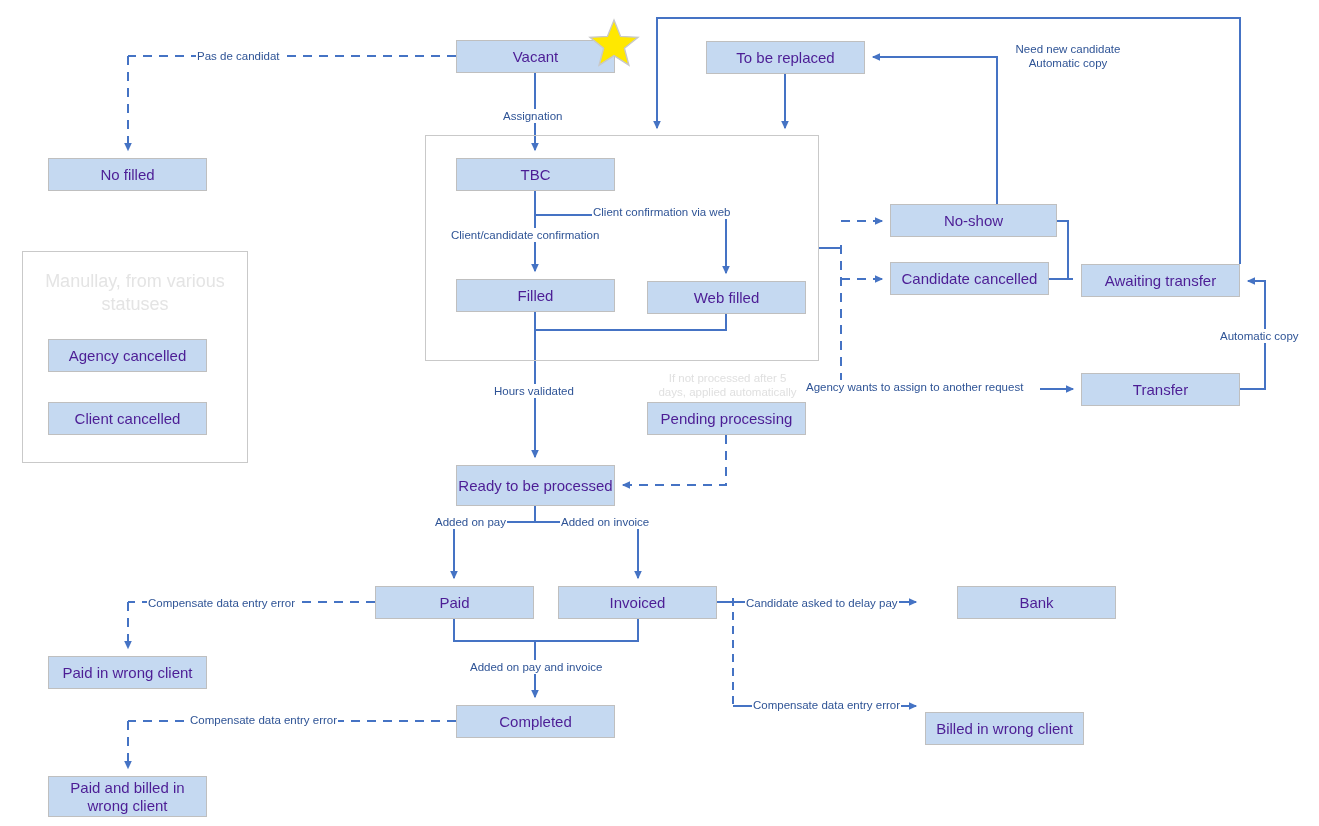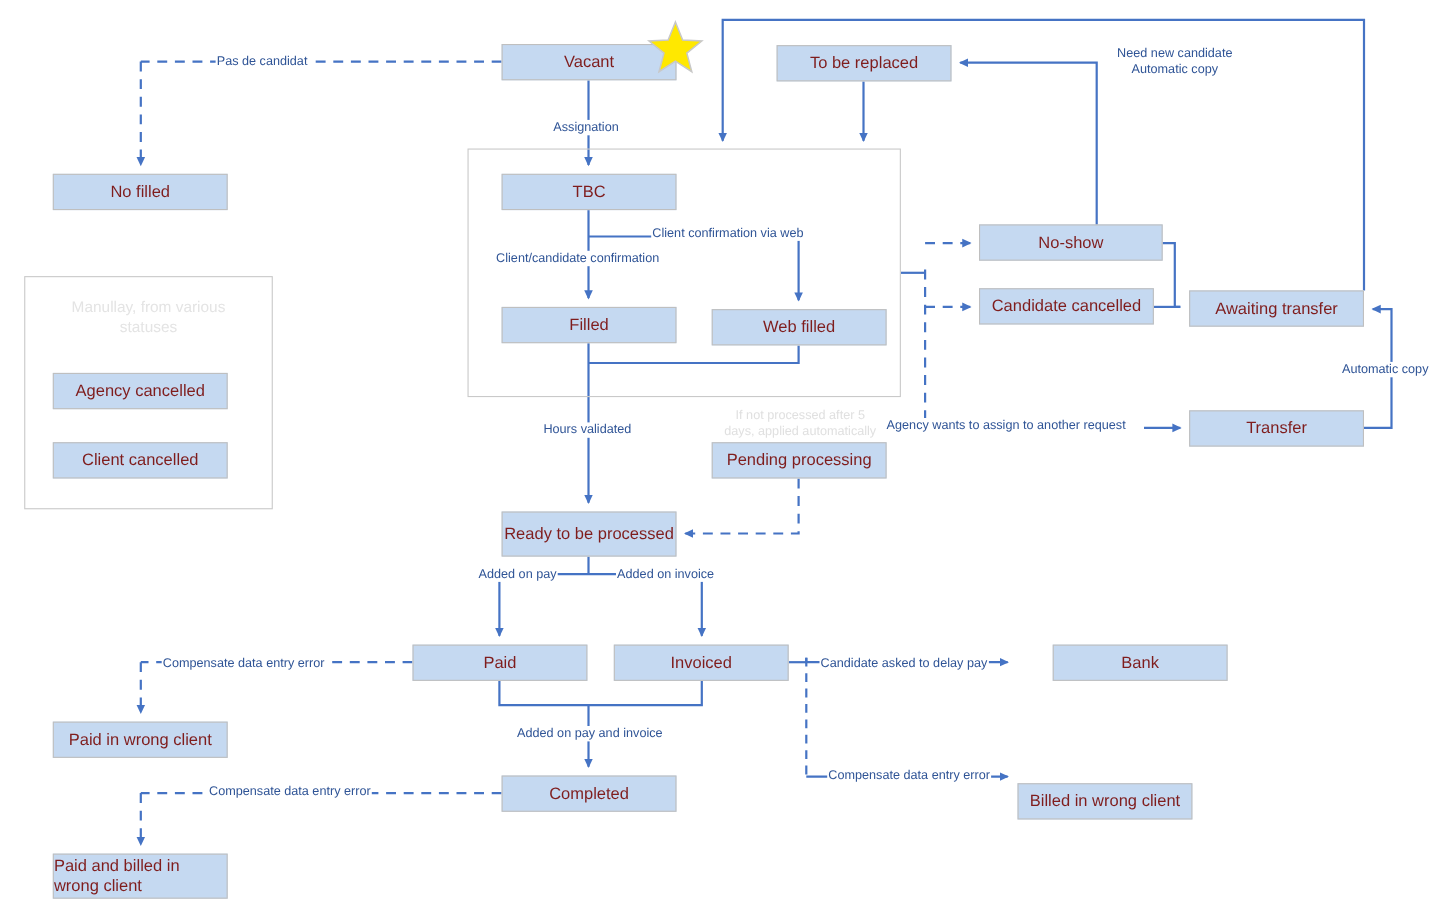--- a/index.html
+++ b/index.html
@@ -5,21 +5,22 @@
   html,body{margin:0;padding:0;background:#ffffff;}
   body{width:1319px;height:826px;overflow:hidden;font-family:"Liberation Sans",sans-serif;}
   #stage{position:relative;width:1319px;height:826px;background:#fff;}
   svg.wires{position:absolute;left:0;top:0;width:1319px;height:826px;overflow:visible;}
   .node{
     position:absolute;
     background:#c5d9f1;
     border:1px solid #bfbfbf;
     box-sizing:border-box;
     display:flex;align-items:center;justify-content:center;
-    color:#7f1d1d;
+    text-align:center;
+    color:#4c1d95;
     font-size:15px;
     line-height:1.18;
     z-index:3;
   }
   .group-box{
     position:absolute;
     border:1px solid #c9c9c9;
     background:transparent;
     box-sizing:border-box;
     z-index:1;
@@ -27,21 +28,21 @@
   .legend-box{
     position:absolute;
     border:1px solid #c9c9c9;
     background:#fff;
     box-sizing:border-box;
     z-index:2;
   }
   .legend-title{
     position:absolute;
     color:#e4e4e4;
-    font-size:14px;
+    font-size:18px;
     line-height:1.3;
     text-align:center;
     z-index:3;
   }
   .edge-label{
     position:absolute;
     color:#2f5496;
     font-size:11.5px;
     line-height:1.25;
     white-space:nowrap;

